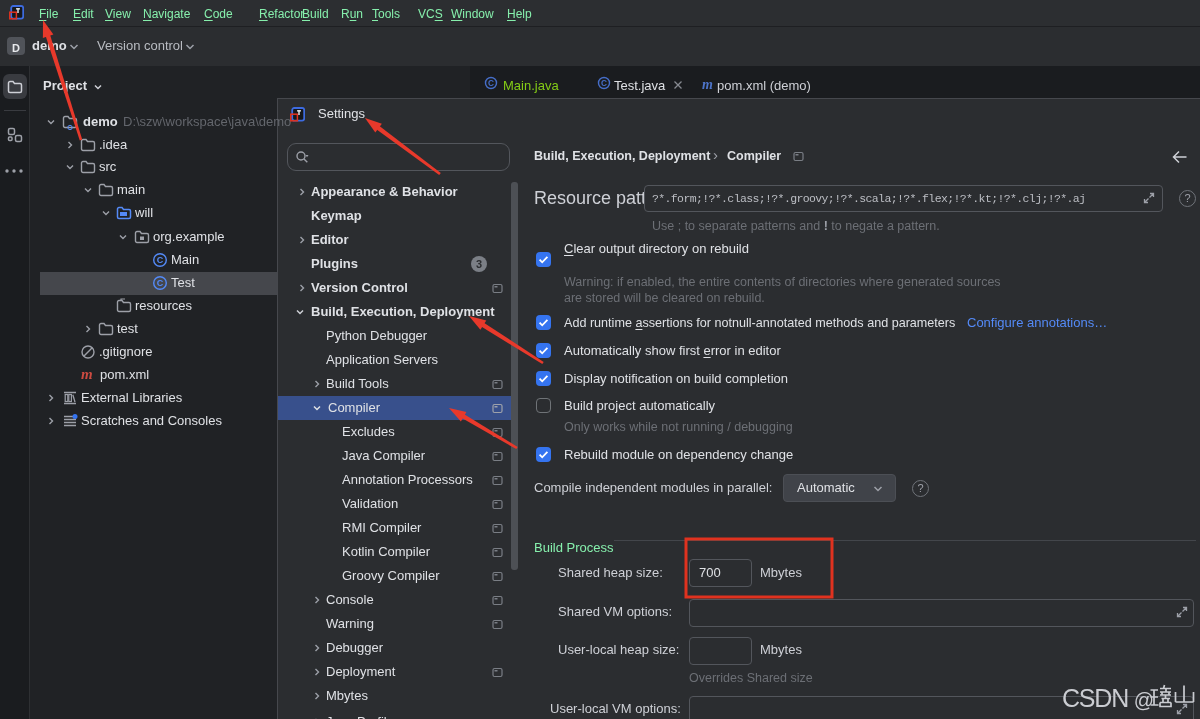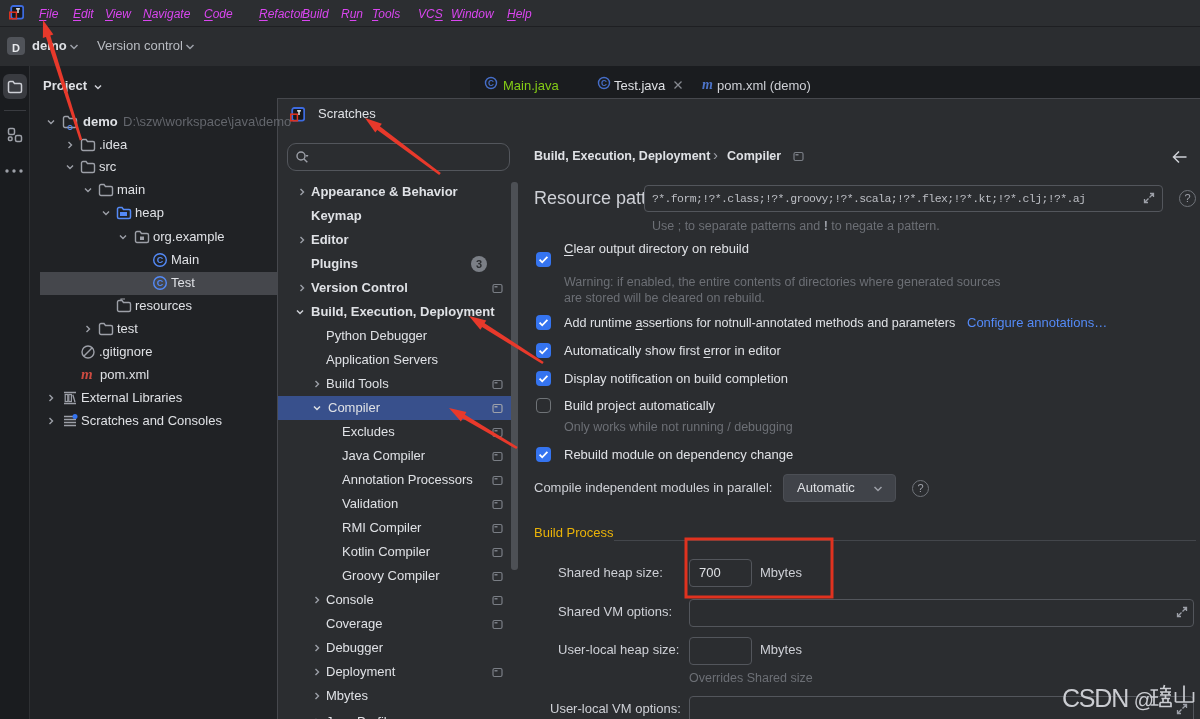--- a/index.html
+++ b/index.html
@@ -12,21 +12,21 @@
 .u { text-decoration:underline; text-underline-offset:2px; }
 
 #menubar { left:0; top:0; width:1200px; height:26px; background:#2c2e31; }
 #toolbar { left:0; top:27px; width:1200px; height:39px; background:#2b2d30; }
 #strip { left:0; top:66px; width:30px; height:653px; background:#1a1c1f; border-right:1px solid #2e3033; }
 #projpanel { left:30px; top:66px; width:247px; height:653px; background:#202225; }
 #tabbar { left:470px; top:66px; width:730px; height:32px; background:#1a1c1f; }
 #editorbg { left:277px; top:66px; width:193px; height:32px; background:#202225; }
 
 #dialog { left:277px; top:98px; width:923px; height:621px; background:#2b2d30; border-left:1px solid #46484d; border-top:1px solid #46484d; }
-.mi { position:absolute; top:5px; font-size:12px; color:#d946ef; height:18px; line-height:18px;font-style:italic; }
+.mi { position:absolute; top:5px; font-size:12px; color:#86efac; height:18px; line-height:18px; }
 .row-ic { position:absolute; width:11px; height:11px; }
 .chev { position:absolute; width:12px; height:12px; }
 .field { position:absolute; border:1px solid #53565c; border-radius:4px; background:#2b2d30; }
 .cb { position:absolute; width:15px; height:15px; border-radius:4px; background:#3574f0; }
 .cb svg { position:absolute; left:1px; top:1px; }
 .cbo { position:absolute; width:15px; height:15px; border-radius:4px; border:1.6px solid #6f7377; background:transparent; }
 .hint { position:absolute; white-space:nowrap; font-size:12.5px; color:#6c6f75; height:16px; line-height:16px; }
 .link { color:#548af7; }
 .mono { font-family:"Liberation Mono", monospace; }
 </style>
@@ -133,21 +133,21 @@
       </svg>
 <div class="t" style="left:117px;top:181px">main</div>
 
 <svg class="chev" style="left:100px;top:207px" viewBox="0 0 12 12">
         <path d="M3 4.5 L6 7.5 L9 4.5" stroke="#9da0a8" stroke-width="1.4" fill="none"></path>
       </svg>
 <svg class="abs" style="left:116px;top:205px" width="16" height="16" viewBox="0 0 16 16">
         <path d="M1.5 4 A1.5 1.5 0 0 1 3 2.5 H6 L7.5 4.5 H13 A1.5 1.5 0 0 1 14.5 6 V12 A1.5 1.5 0 0 1 13 13.5 H3 A1.5 1.5 0 0 1 1.5 12 Z" fill="none" stroke="#548af7" stroke-width="1.5"></path>
         <rect x="4" y="7" width="7" height="4" fill="#548af7"></rect>
       </svg>
-<div class="t" style="left:135px;top:204px">heap</div>
+<div class="t" style="left:135px;top:204px">will</div>
 
 <svg class="chev" style="left:117px;top:231px" viewBox="0 0 12 12">
         <path d="M3 4.5 L6 7.5 L9 4.5" stroke="#9da0a8" stroke-width="1.4" fill="none"></path>
       </svg>
 <svg class="abs" style="left:134px;top:229px" width="16" height="16" viewBox="0 0 16 16">
         <path d="M1.5 4 A1.5 1.5 0 0 1 3 2.5 H6 L7.5 4.5 H13 A1.5 1.5 0 0 1 14.5 6 V12 A1.5 1.5 0 0 1 13 13.5 H3 A1.5 1.5 0 0 1 1.5 12 Z" fill="none" stroke="#9da0a8" stroke-width="1.4"></path>
         <rect x="6" y="7.5" width="4" height="3.5" fill="#9da0a8"></rect>
       </svg>
 <div class="t" style="left:153px;top:228px">org.example</div>
 
@@ -226,21 +226,21 @@
 </div>
 
 <div id="dlg">
 
 <svg class="abs" style="left:290px;top:107px" width="15" height="15" viewBox="0 0 15 15">
   <rect x="2.2" y="1" width="12" height="12.6" rx="2" fill="#16181c" stroke="#3d6be0" stroke-width="1.8"></rect>
   <rect x="0.8" y="7.2" width="6.6" height="6.6" fill="none" stroke="#e0321f" stroke-width="1.5"></rect>
   <rect x="7" y="3.2" width="4" height="1.3" fill="#e8eaed"></rect>
   <rect x="8.3" y="3.2" width="1.4" height="4.8" fill="#e8eaed"></rect>
 </svg>
-<div class="t" style="left:318px;top:105px">Scratches</div>
+<div class="t" style="left:318px;top:105px">Settings</div>
 
 <div class="field" style="left:287px;top:143px;width:223px;height:28px;border-radius:9px;border-color:#53565c"></div>
 <svg class="abs" style="left:295px;top:150px" width="14" height="14" viewBox="0 0 14 14">
         <circle cx="6" cy="6" r="4" fill="none" stroke="#9da0a8" stroke-width="1.4"></circle>
         <path d="M9 9 L12.3 12.3" stroke="#9da0a8" stroke-width="1.4"></path>
         <path d="M10.5 5 l3 0 l-1.5 2.2 z" fill="#9da0a8"></path>
       </svg>
 
 <svg class="chev" style="left:296px;top:186px" viewBox="0 0 12 12">
         <path d="M4.5 3 L7.5 6 L4.5 9" stroke="#9da0a8" stroke-width="1.4" fill="none"></path>
@@ -323,21 +323,21 @@
         <rect x="2.5" y="3" width="3" height="1.5" fill="#7a7e85"></rect>
       </svg>
 <svg class="chev" style="left:311px;top:594px" viewBox="0 0 12 12">
         <path d="M4.5 3 L7.5 6 L4.5 9" stroke="#9da0a8" stroke-width="1.4" fill="none"></path>
       </svg>
 <div class="t" style="left:326px;top:591px">Console</div>
 <svg class="row-ic" style="left:492px;top:595px" viewBox="0 0 11 11">
         <rect x="1" y="1.5" width="9" height="8" rx="1.5" fill="none" stroke="#7a7e85" stroke-width="1.2"></rect>
         <rect x="2.5" y="3" width="3" height="1.5" fill="#7a7e85"></rect>
       </svg>
-<div class="t" style="left:326px;top:615px">Coverage</div>
+<div class="t" style="left:326px;top:615px">Warning</div>
 <svg class="row-ic" style="left:492px;top:619px" viewBox="0 0 11 11">
         <rect x="1" y="1.5" width="9" height="8" rx="1.5" fill="none" stroke="#7a7e85" stroke-width="1.2"></rect>
         <rect x="2.5" y="3" width="3" height="1.5" fill="#7a7e85"></rect>
       </svg>
 <svg class="chev" style="left:311px;top:642px" viewBox="0 0 12 12">
         <path d="M4.5 3 L7.5 6 L4.5 9" stroke="#9da0a8" stroke-width="1.4" fill="none"></path>
       </svg>
 <div class="t" style="left:326px;top:639px">Debugger</div>
 <svg class="chev" style="left:311px;top:666px" viewBox="0 0 12 12">
         <path d="M4.5 3 L7.5 6 L4.5 9" stroke="#9da0a8" stroke-width="1.4" fill="none"></path>
@@ -421,21 +421,21 @@
 <div class="t" style="left:564px;top:446px">Rebuild module on dependency change</div>
 
 <div class="t" style="left:534px;top:479px;color:#ced0d6">Compile independent modules in parallel:</div>
 <div class="abs" style="left:783px;top:474px;width:113px;height:28px;border-radius:4px;background:#404349;border:1px solid #4c4f55"></div>
 <div class="t" style="left:797px;top:479px">Automatic</div>
 <svg class="chev" style="left:872px;top:483px" viewBox="0 0 12 12">
         <path d="M2.5 4 L6 7.5 L9.5 4" stroke="#9da0a8" stroke-width="1.5" fill="none"></path>
       </svg>
 <div class="abs" style="left:912px;top:480px;width:17px;height:17px;border-radius:9px;border:1.4px solid #70747a;color:#9da0a8;font-size:11px;text-align:center;line-height:15px">?</div>
 
-<div class="t" style="left:534px;top:524px;color:#eab308">Build Process</div>
+<div class="t" style="left:534px;top:539px;color:#86efac">Build Process</div>
 <div class="abs" style="left:614px;top:540px;width:582px;height:1px;background:#43464b"></div>
 
 <div class="t" style="left:558px;top:564px;color:#ced0d6">Shared heap size:</div>
 <div class="field" style="left:689px;top:559px;width:63px;height:28px"></div>
 <div class="t" style="left:699px;top:564px">700</div>
 <div class="t" style="left:760px;top:564px;color:#ced0d6">Mbytes</div>
 
 <div class="t" style="left:558px;top:603px;color:#ced0d6">Shared VM options:</div>
 <div class="field" style="left:689px;top:599px;width:505px;height:28px"></div>
 <svg class="abs" style="left:1176px;top:606px" width="12" height="12" viewBox="0 0 12 12">

